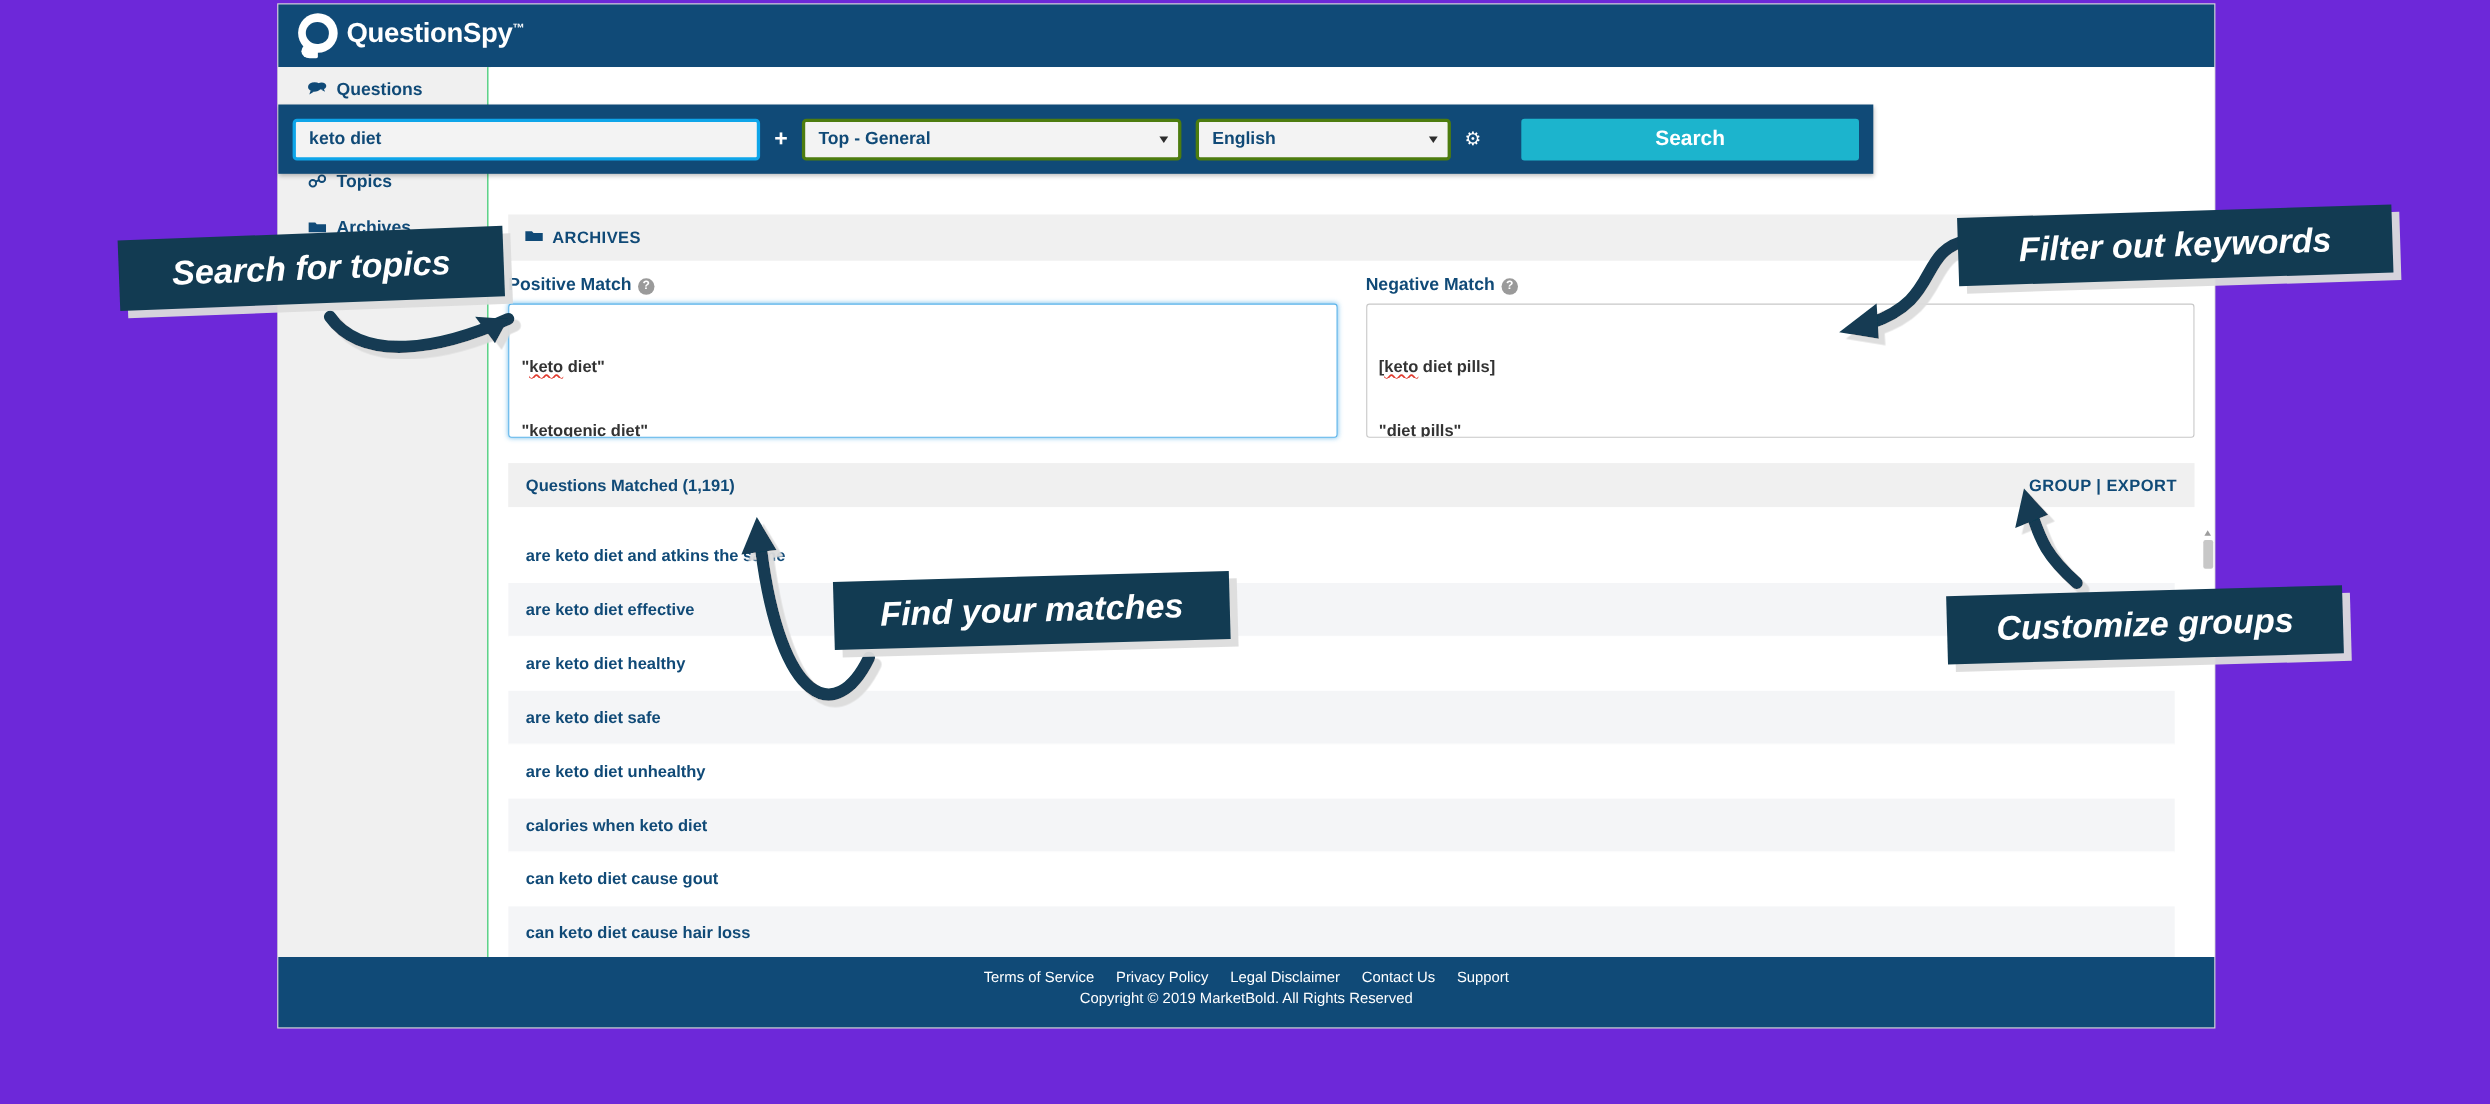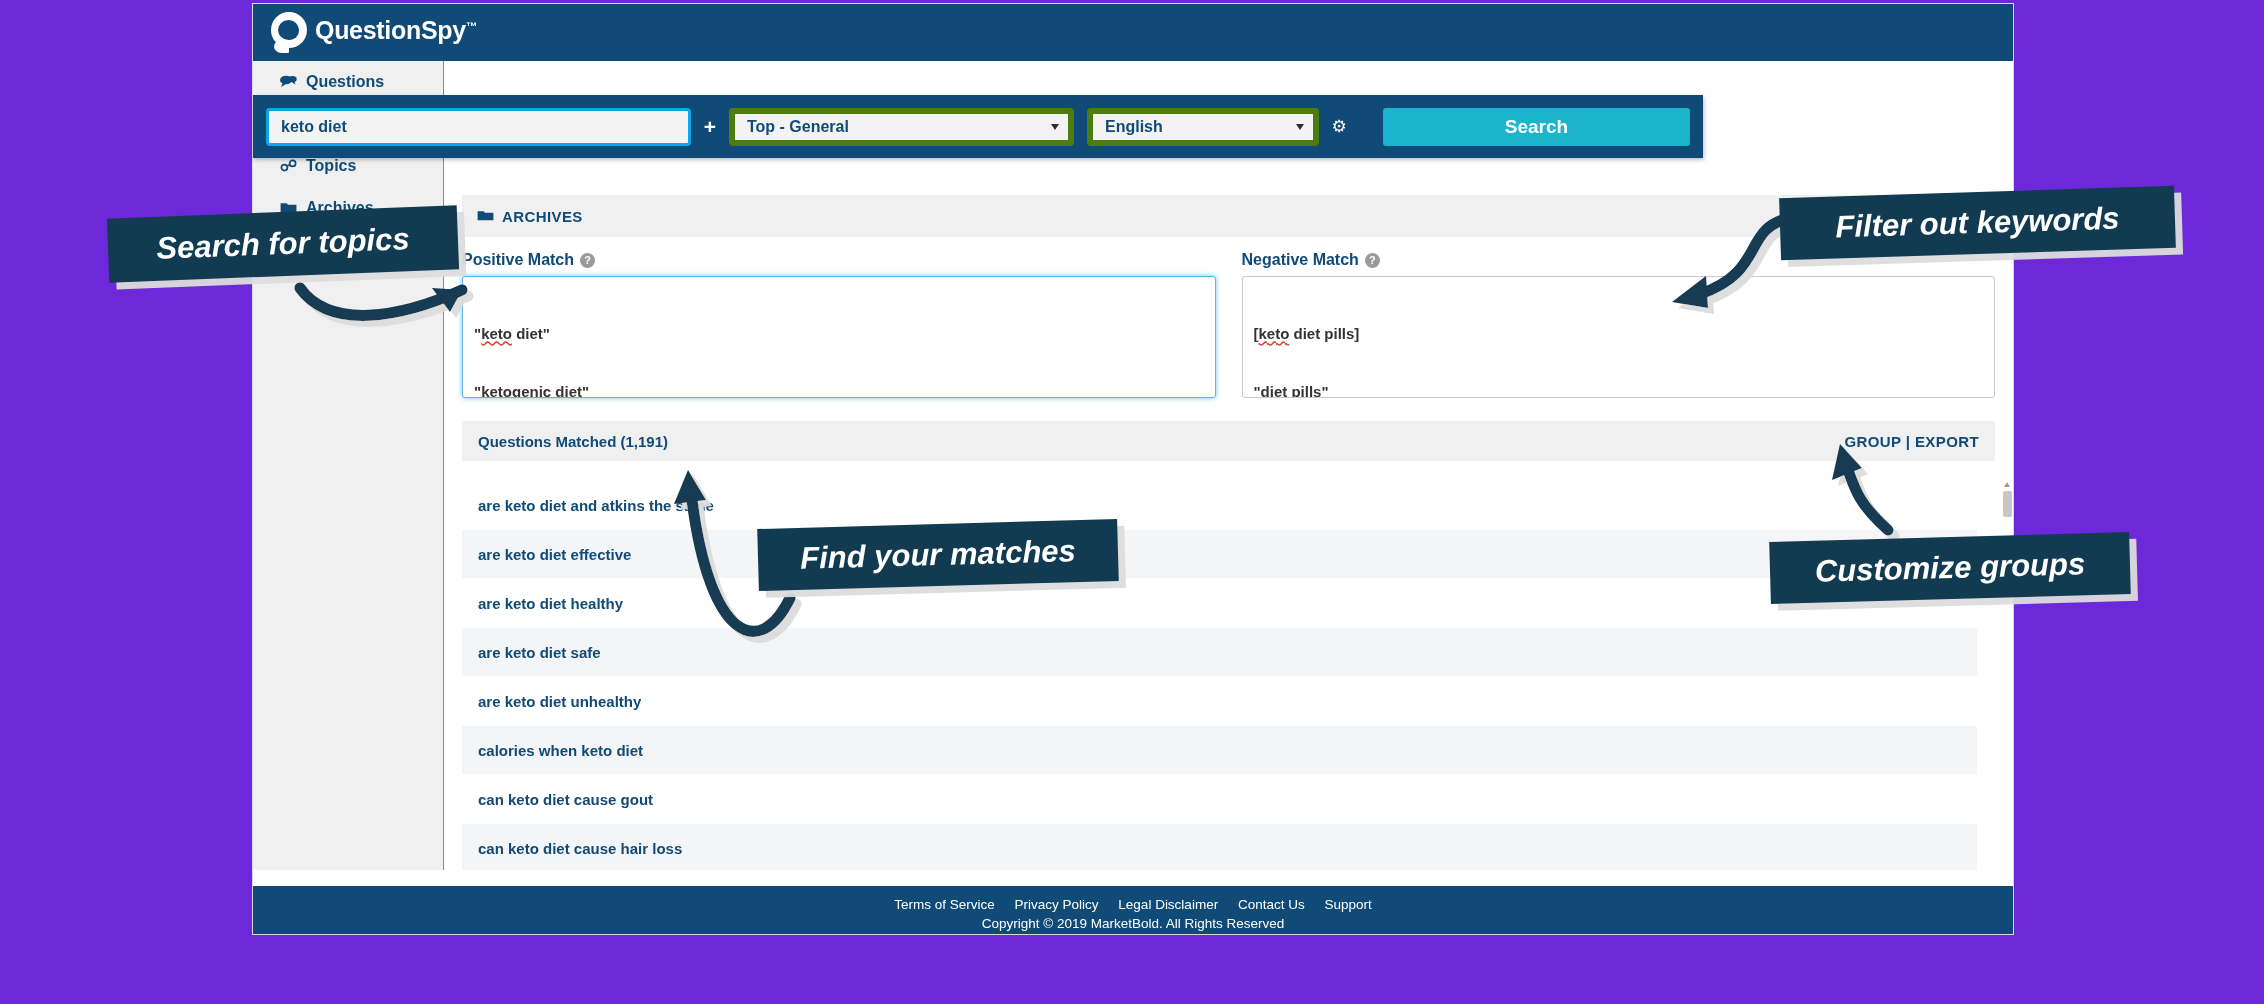--- a/index.html
+++ b/index.html
@@ -140,21 +140,21 @@
     color: #ffffff;
     text-align: center;
     font-size: 21px;
     font-weight: bold;
     cursor: pointer;
     user-select: none;
   }
   .sel {
     position: relative;
     height: 38px;
-    border: 6px solid #4d7c0f;
+    border: 3px solid #4d7c0f;
     border-radius: 4px;
     background: #f3f3f3;
     color: #104a77;
     font-size: 16px;
     font-weight: bold;
     display: flex;
     align-items: center;
     padding: 0 12px;
     box-sizing: border-box;
     cursor: pointer;
@@ -342,21 +342,21 @@
     border-right: 3px solid transparent;
     border-bottom: 5px solid #9d9d9d;
   }
 
   
   .footer {
     position: absolute;
     left: 0;
     bottom: 0;
     width: 100%;
-    height: 48px;
+    height: 64px;
     background: #104a77;
     color: #ffffff;
     text-align: center;
     padding-top: 11px;
     box-sizing: border-box;
   }
   .footer-links { font-size: 13.5px; }
   .footer-links span { margin: 0 8px; cursor: pointer; }
   .footer-copy { font-size: 13.5px; margin-top: 4px; }
 

